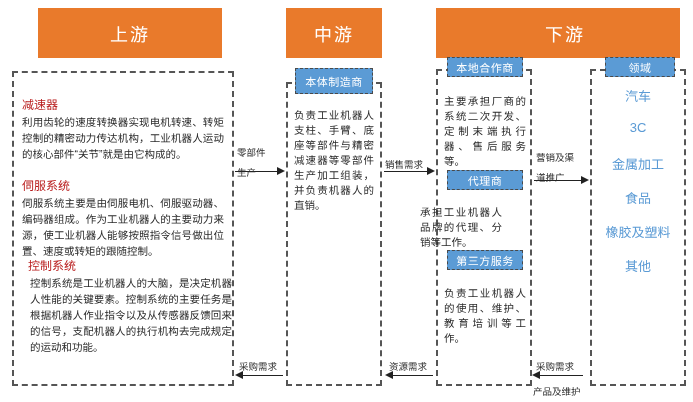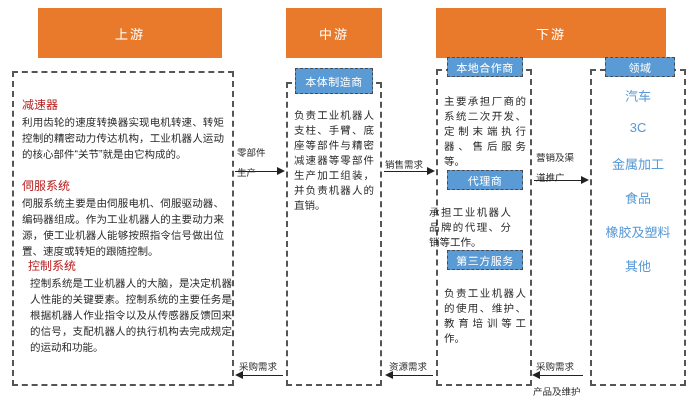--- a/index.html
+++ b/index.html
@@ -20,21 +20,21 @@
   }
 
   
   .stage-banner {
     position: absolute;
     background: #E97A2B;
     color: #ffffff;
     display: flex;
     align-items: center;
     justify-content: center;
-    font-size: 13px;
+    font-size: 18px;
     letter-spacing: 2px;
     font-weight: 400;
   }
 
   
   .dashed-box {
     position: absolute;
     border: 2px dashed #555555;
     background: transparent;
     box-sizing: border-box;
@@ -111,21 +111,21 @@
 <div id="canvas">
 
   <div class="stage-banner" style="left:38px; top:8px; width:184px; height:50px;">
     <span>上游</span>
   </div>
 
   <div class="stage-banner" style="left:286px; top:8px; width:96px; height:50px;">
     <span>中游</span>
   </div>
 
-  <div class="stage-banner" style="left:436px; top:8px; width:230px; height:50px;">
+  <div class="stage-banner" style="left:436px; top:8px; width:230px; height:50px;padding-left:14px;">
     <span>下游</span>
   </div>
 
   <div class="dashed-box" style="left:12px; top:71px; width:222px; height:315px;"></div>
 
 
   <div class="para-head" style="left:22px; top:97px; width:200px;">
     <span>减速器</span>
   </div>
   <div class="para" style="left:22px; top:114px; width:202px;">
@@ -161,21 +161,21 @@
   <div class="chip" style="left:447px; top:57px; width:76px; height:20px;">
     <span>本地合作商</span>
   </div>
   <div class="para" style="left:444px; top:94px; width:82px; line-height:15px;">
     <span>主要承担厂商的系统二次开发、定制末端执行器、售后服务等。</span>
   </div>
 
   <div class="chip" style="left:447px; top:170px; width:76px; height:20px;">
     <span>代理商</span>
   </div>
-  <div class="para" style="left:429px; top:205px; width:82px; line-height:15px;">
+  <div class="para" style="left:420px; top:205px; width:82px; line-height:15px;">
     <span>承担工业机器人品牌的代理、分销等工作。</span>
   </div>
 
   <div class="chip" style="left:447px; top:250px; width:76px; height:20px;">
     <span>第三方服务</span>
   </div>
   <div class="para" style="left:444px; top:286px; width:82px; line-height:15px;">
     <span>负责工业机器人的使用、维护、教育培训等工作。</span>
   </div>
 

